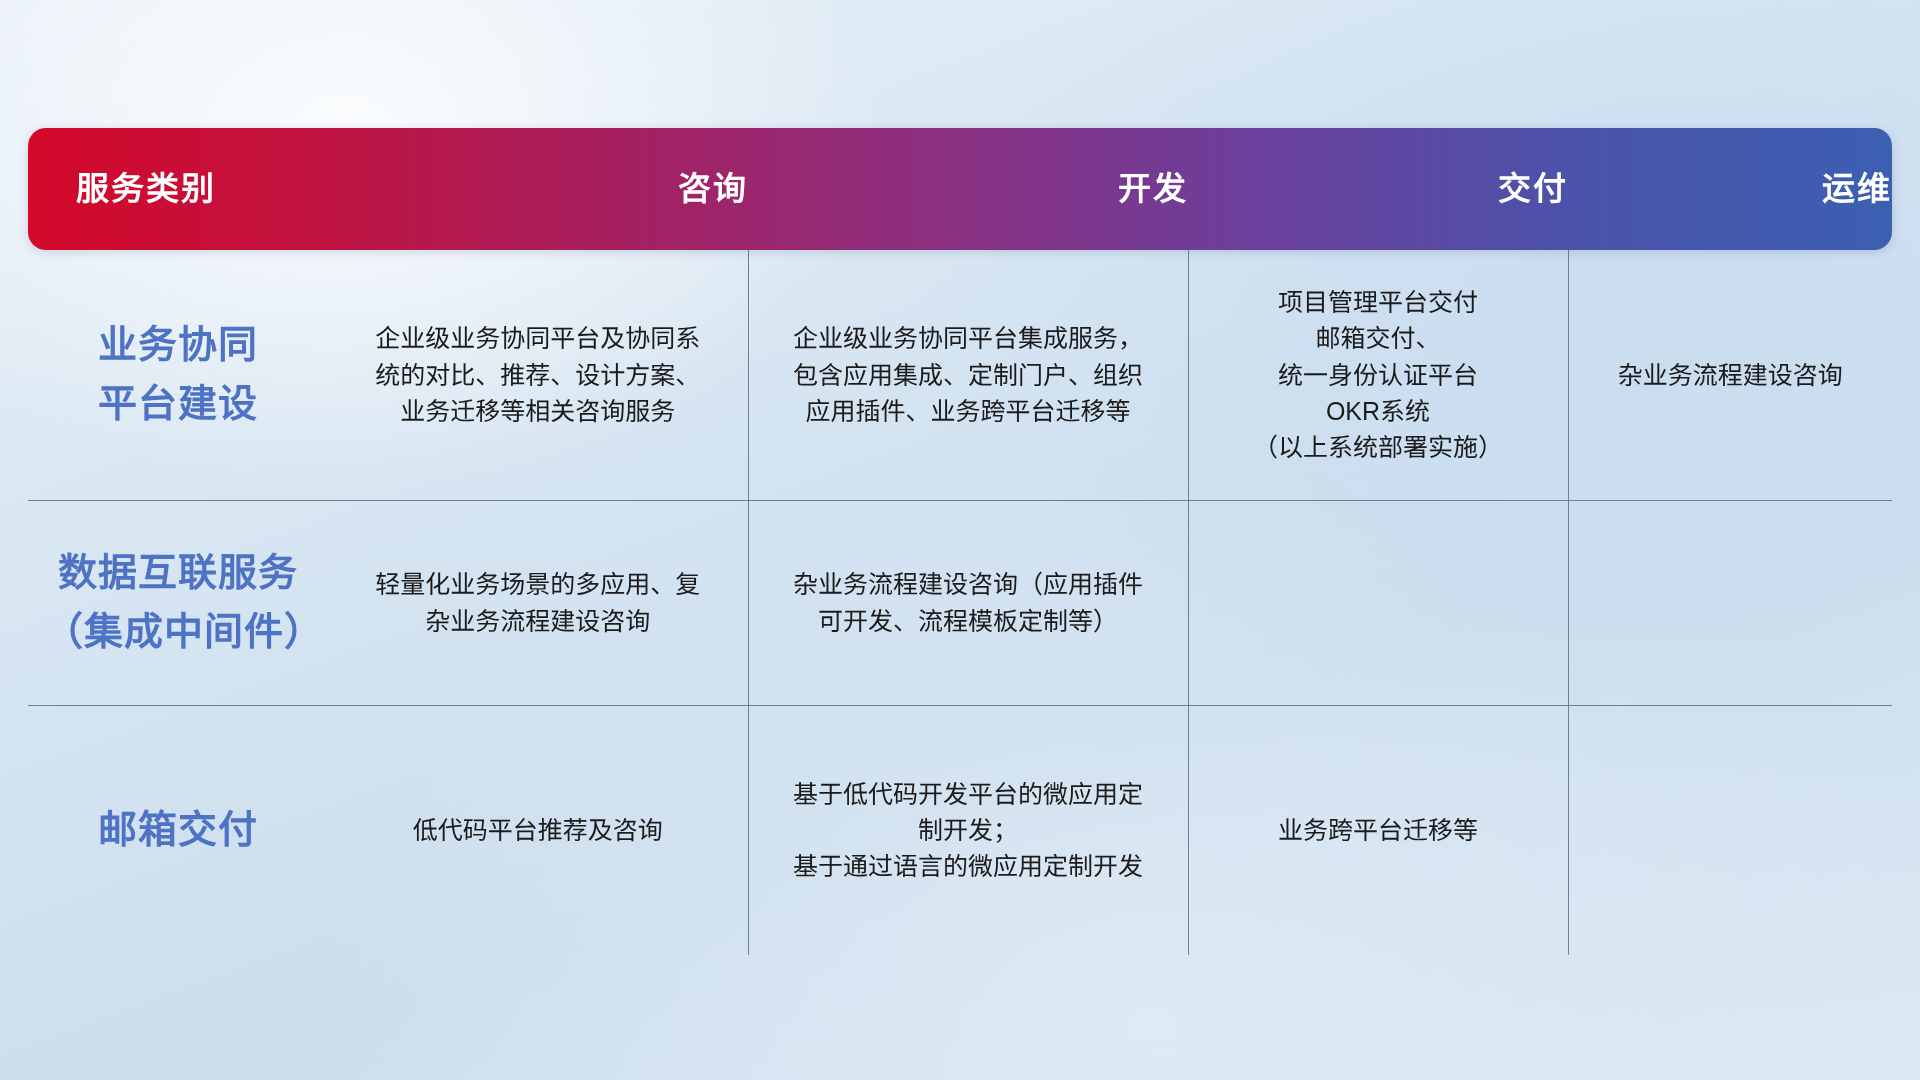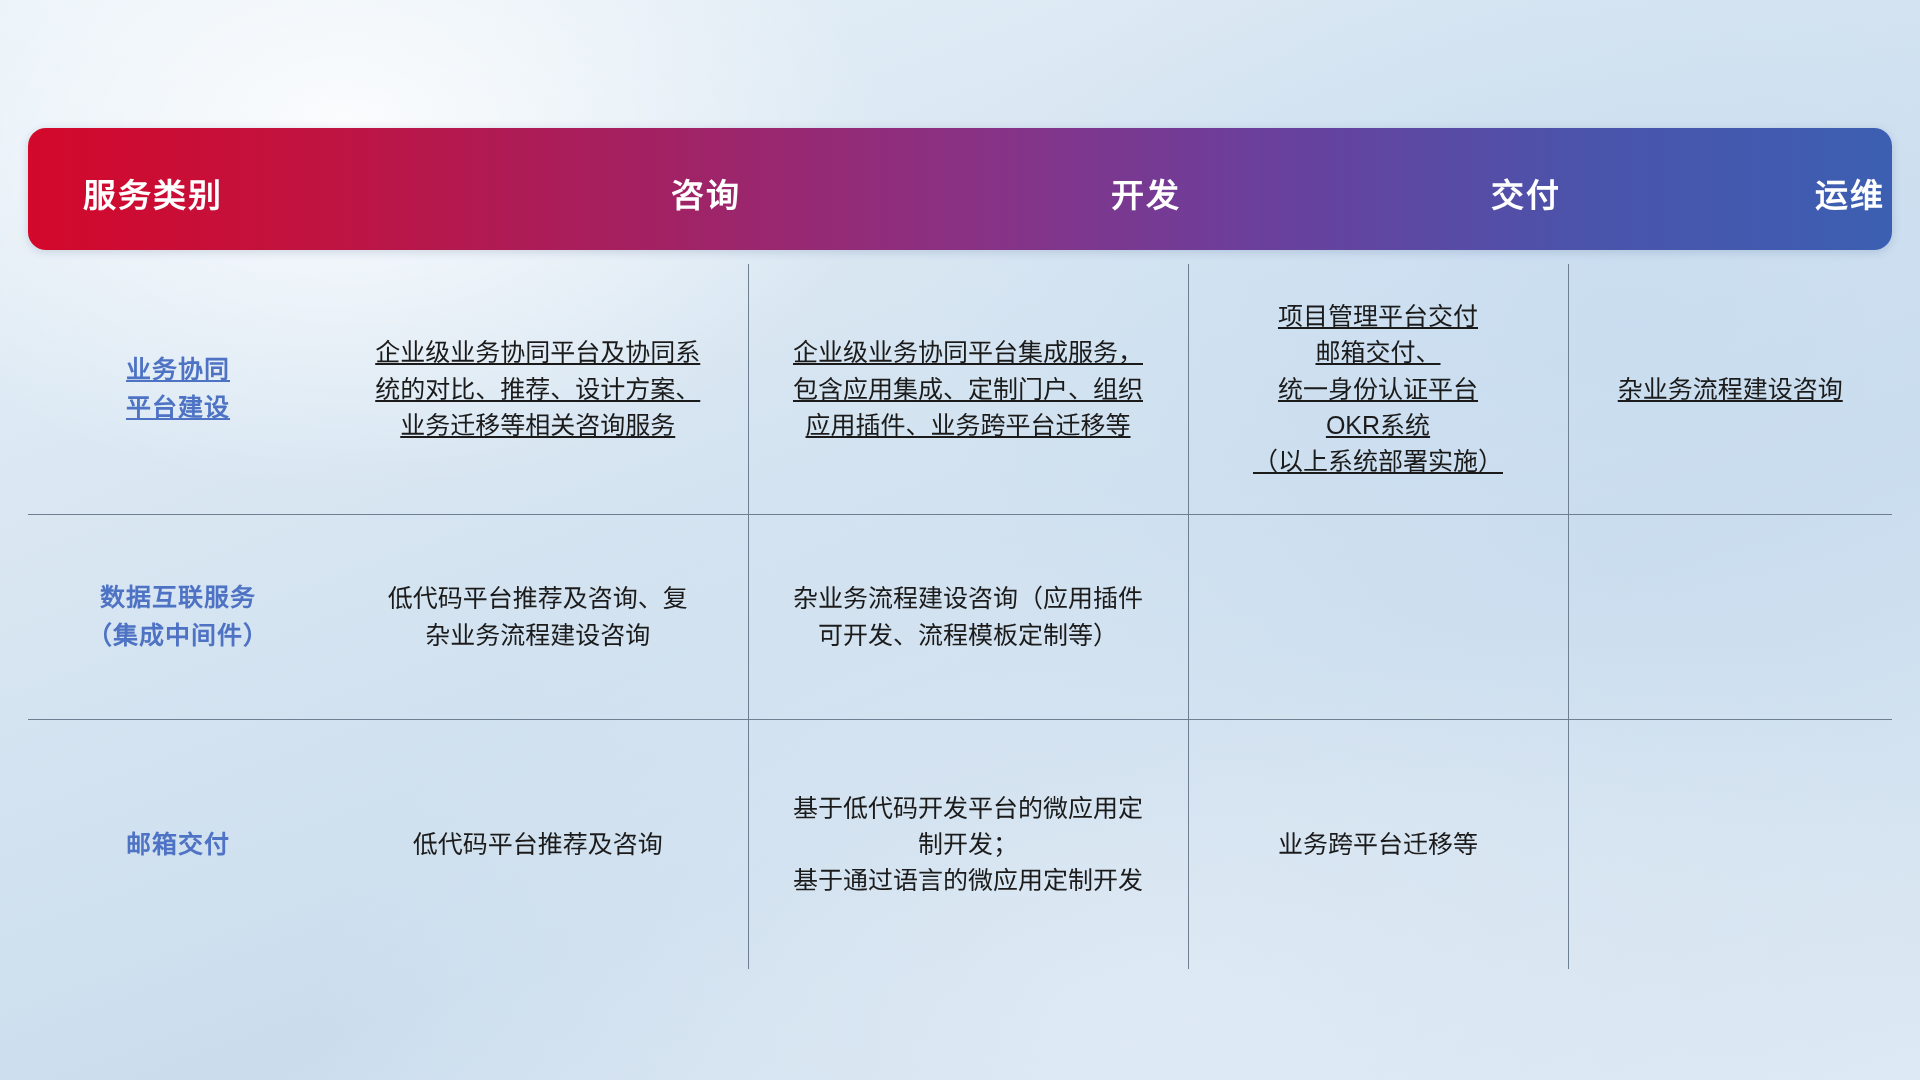--- a/index.html
+++ b/index.html
@@ -35,21 +35,21 @@
     position: relative;
     width: 100%;
   }
   table.svc {
     border-collapse: collapse;
     width: 1864px;
     table-layout: fixed;
   }
   
   thead tr.head-row th {
-    padding: 7px;
+    padding: 0;
     height: 122px;
     vertical-align: middle;
     border: none;
   }
   .head-bg {
     position: absolute;
     left: 0;
     top: 0;
     width: 1864px;
     height: 122px;
@@ -91,30 +91,29 @@
     line-height: 1.45;
     color: #1b1b1b;
     padding: 18px 16px;
     background: transparent;
   }
   tbody td.sep-left {
     border-left: 1px solid #6f7f92;
   }
   tbody tr:first-child td {
     border-top: none;
-    text-decoration: underline;
   }
   tbody tr:last-child td {
     border-bottom: none;
     text-align: center;
   }
   td.cat {
     color: #4f73c4;
     font-weight: bold;
-    font-size: 25px;
+    font-size: 39px;
     letter-spacing: 1px;
     line-height: 1.5;
   }
   col.c-type   { width: 300px; }
   col.c-consult{ width: 420px; }
   col.c-dev    { width: 440px; }
   col.c-deliver{ width: 380px; }
   col.c-ops    { width: 324px; }
 
   .row-tall-1 { height: 250px; }
@@ -184,21 +183,21 @@
           <td class="sep-left">
             <div class="cell-text">杂业务流程建设咨询</div>
           </td>
         </tr>
         <tr class="row-tall-2">
           <td class="cat">
             <div class="cell-text">数据互联服务
 （集成中间件）</div>
           </td>
           <td>
-            <div class="cell-text">低代码平台推荐及咨询、复
+            <div class="cell-text">轻量化业务场景的多应用、复
 杂业务流程建设咨询</div>
           </td>
           <td class="sep-left">
             <div class="cell-text">杂业务流程建设咨询（应用插件
 可开发、流程模板定制等）</div>
           </td>
           <td class="sep-left">
             <div class="cell-text"></div>
           </td>
           <td class="sep-left">

